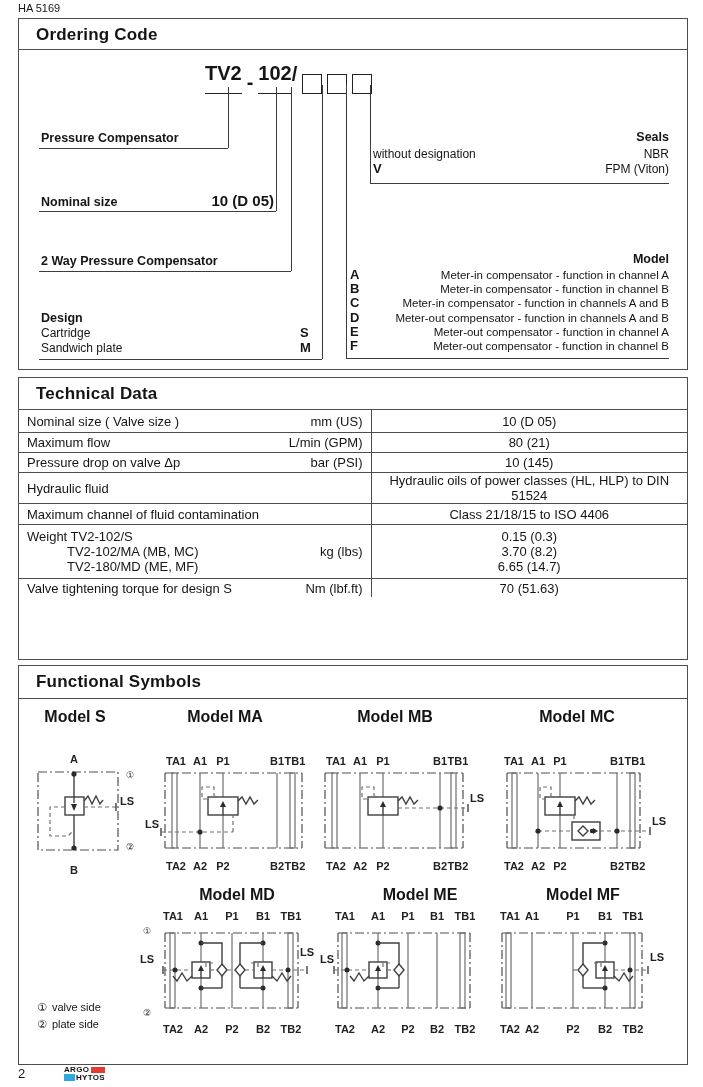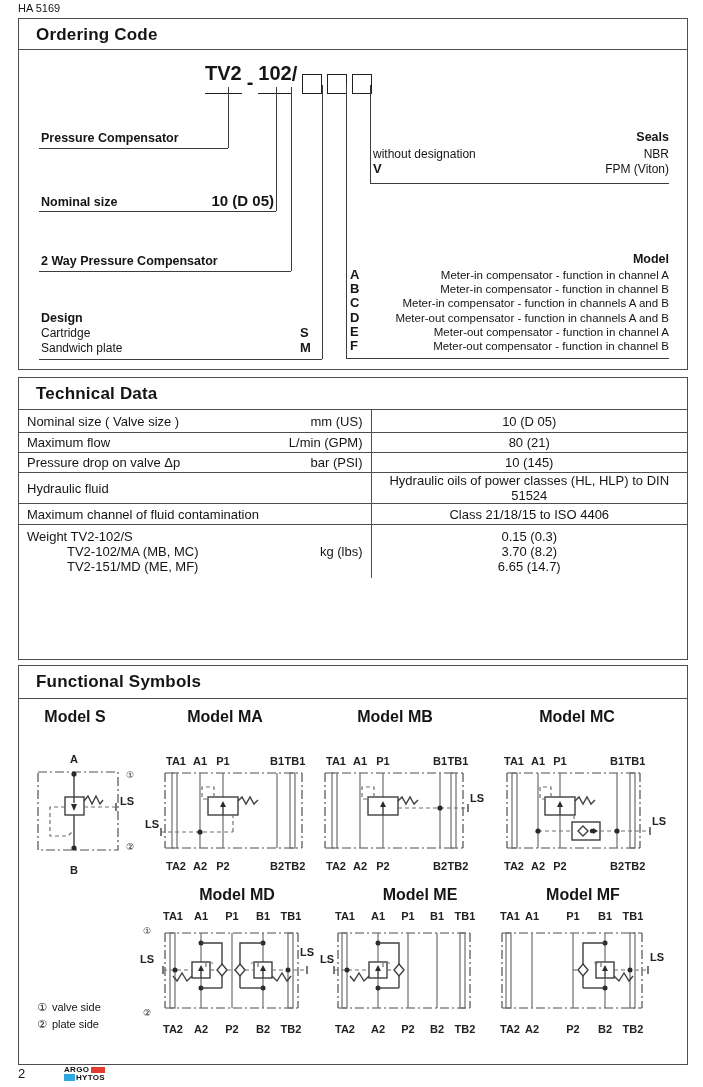--- a/index.html
+++ b/index.html
@@ -187,30 +187,39 @@
             </div>
           </td>
         <td class="vcol">Class 21/18/15 to ISO 4406</td>
       </tr>
       <tr class="h54">
         <td>
           <div class="labflex">
             <div>
               <div>Weight TV2-102/S</div>
               <div class="wind">TV2-102/MA (MB, MC)</div>
-              <div class="wind">TV2-151/MD (ME, MF)</div>
+              <div class="wind">TV2-180/MD (ME, MF)</div>
             </div>
             <span>kg (lbs)</span>
           </div>
         </td>
         <td class="vcol">
           <div>0.15 (0.3)</div>
           <div>3.70 (8.2)</div>
           <div>6.65 (14.7)</div>
         </td>
+      </tr>
+      <tr class="h19">
+        <td>
+            <div class="labflex">
+              <span>Valve tightening torque for design S</span>
+              <span>Nm (lbf.ft)</span>
+            </div>
+          </td>
+        <td class="vcol">70 (51.63)</td>
       </tr>
     </tbody>
   </table>
 </div>
 
 <div class="box" style="left:18px;top:665px;width:668px;height:398px">
   <div class="sec-title">Functional Symbols</div>
   <div class="sep" style="top:32px"></div>
 
   <div class="model-head" style="left:11px;top:42px;width:90px">Model S</div>

